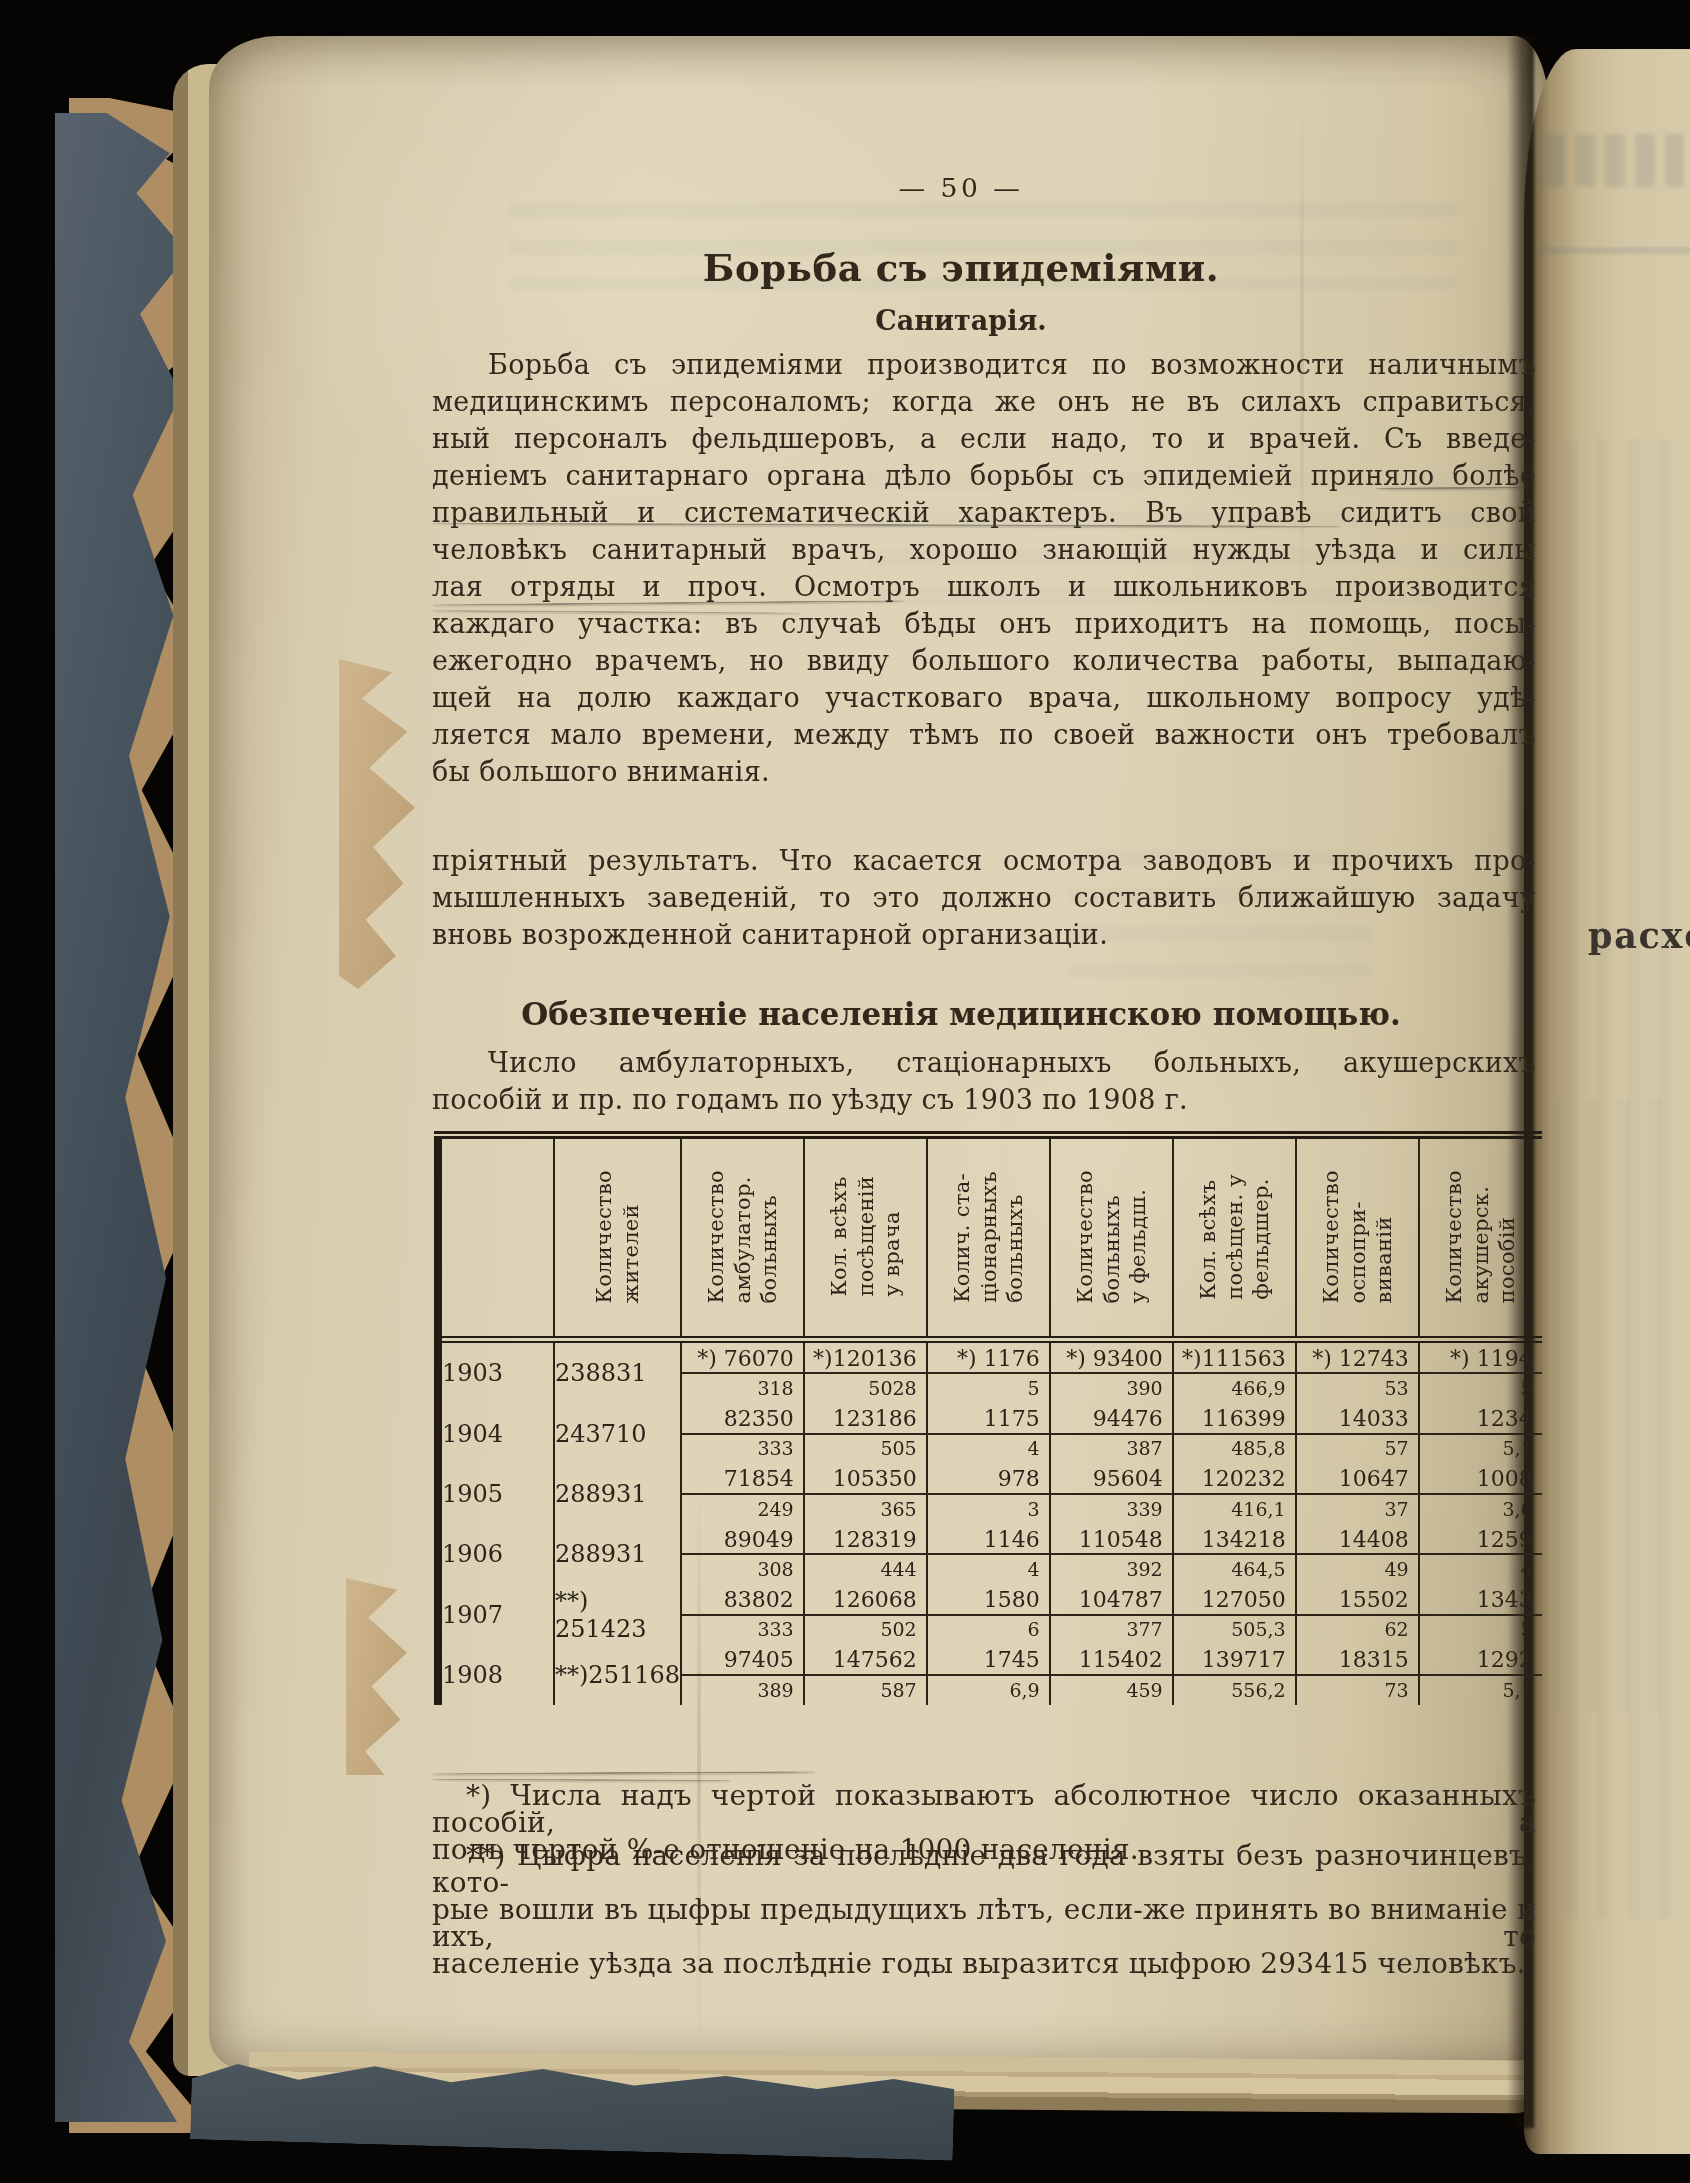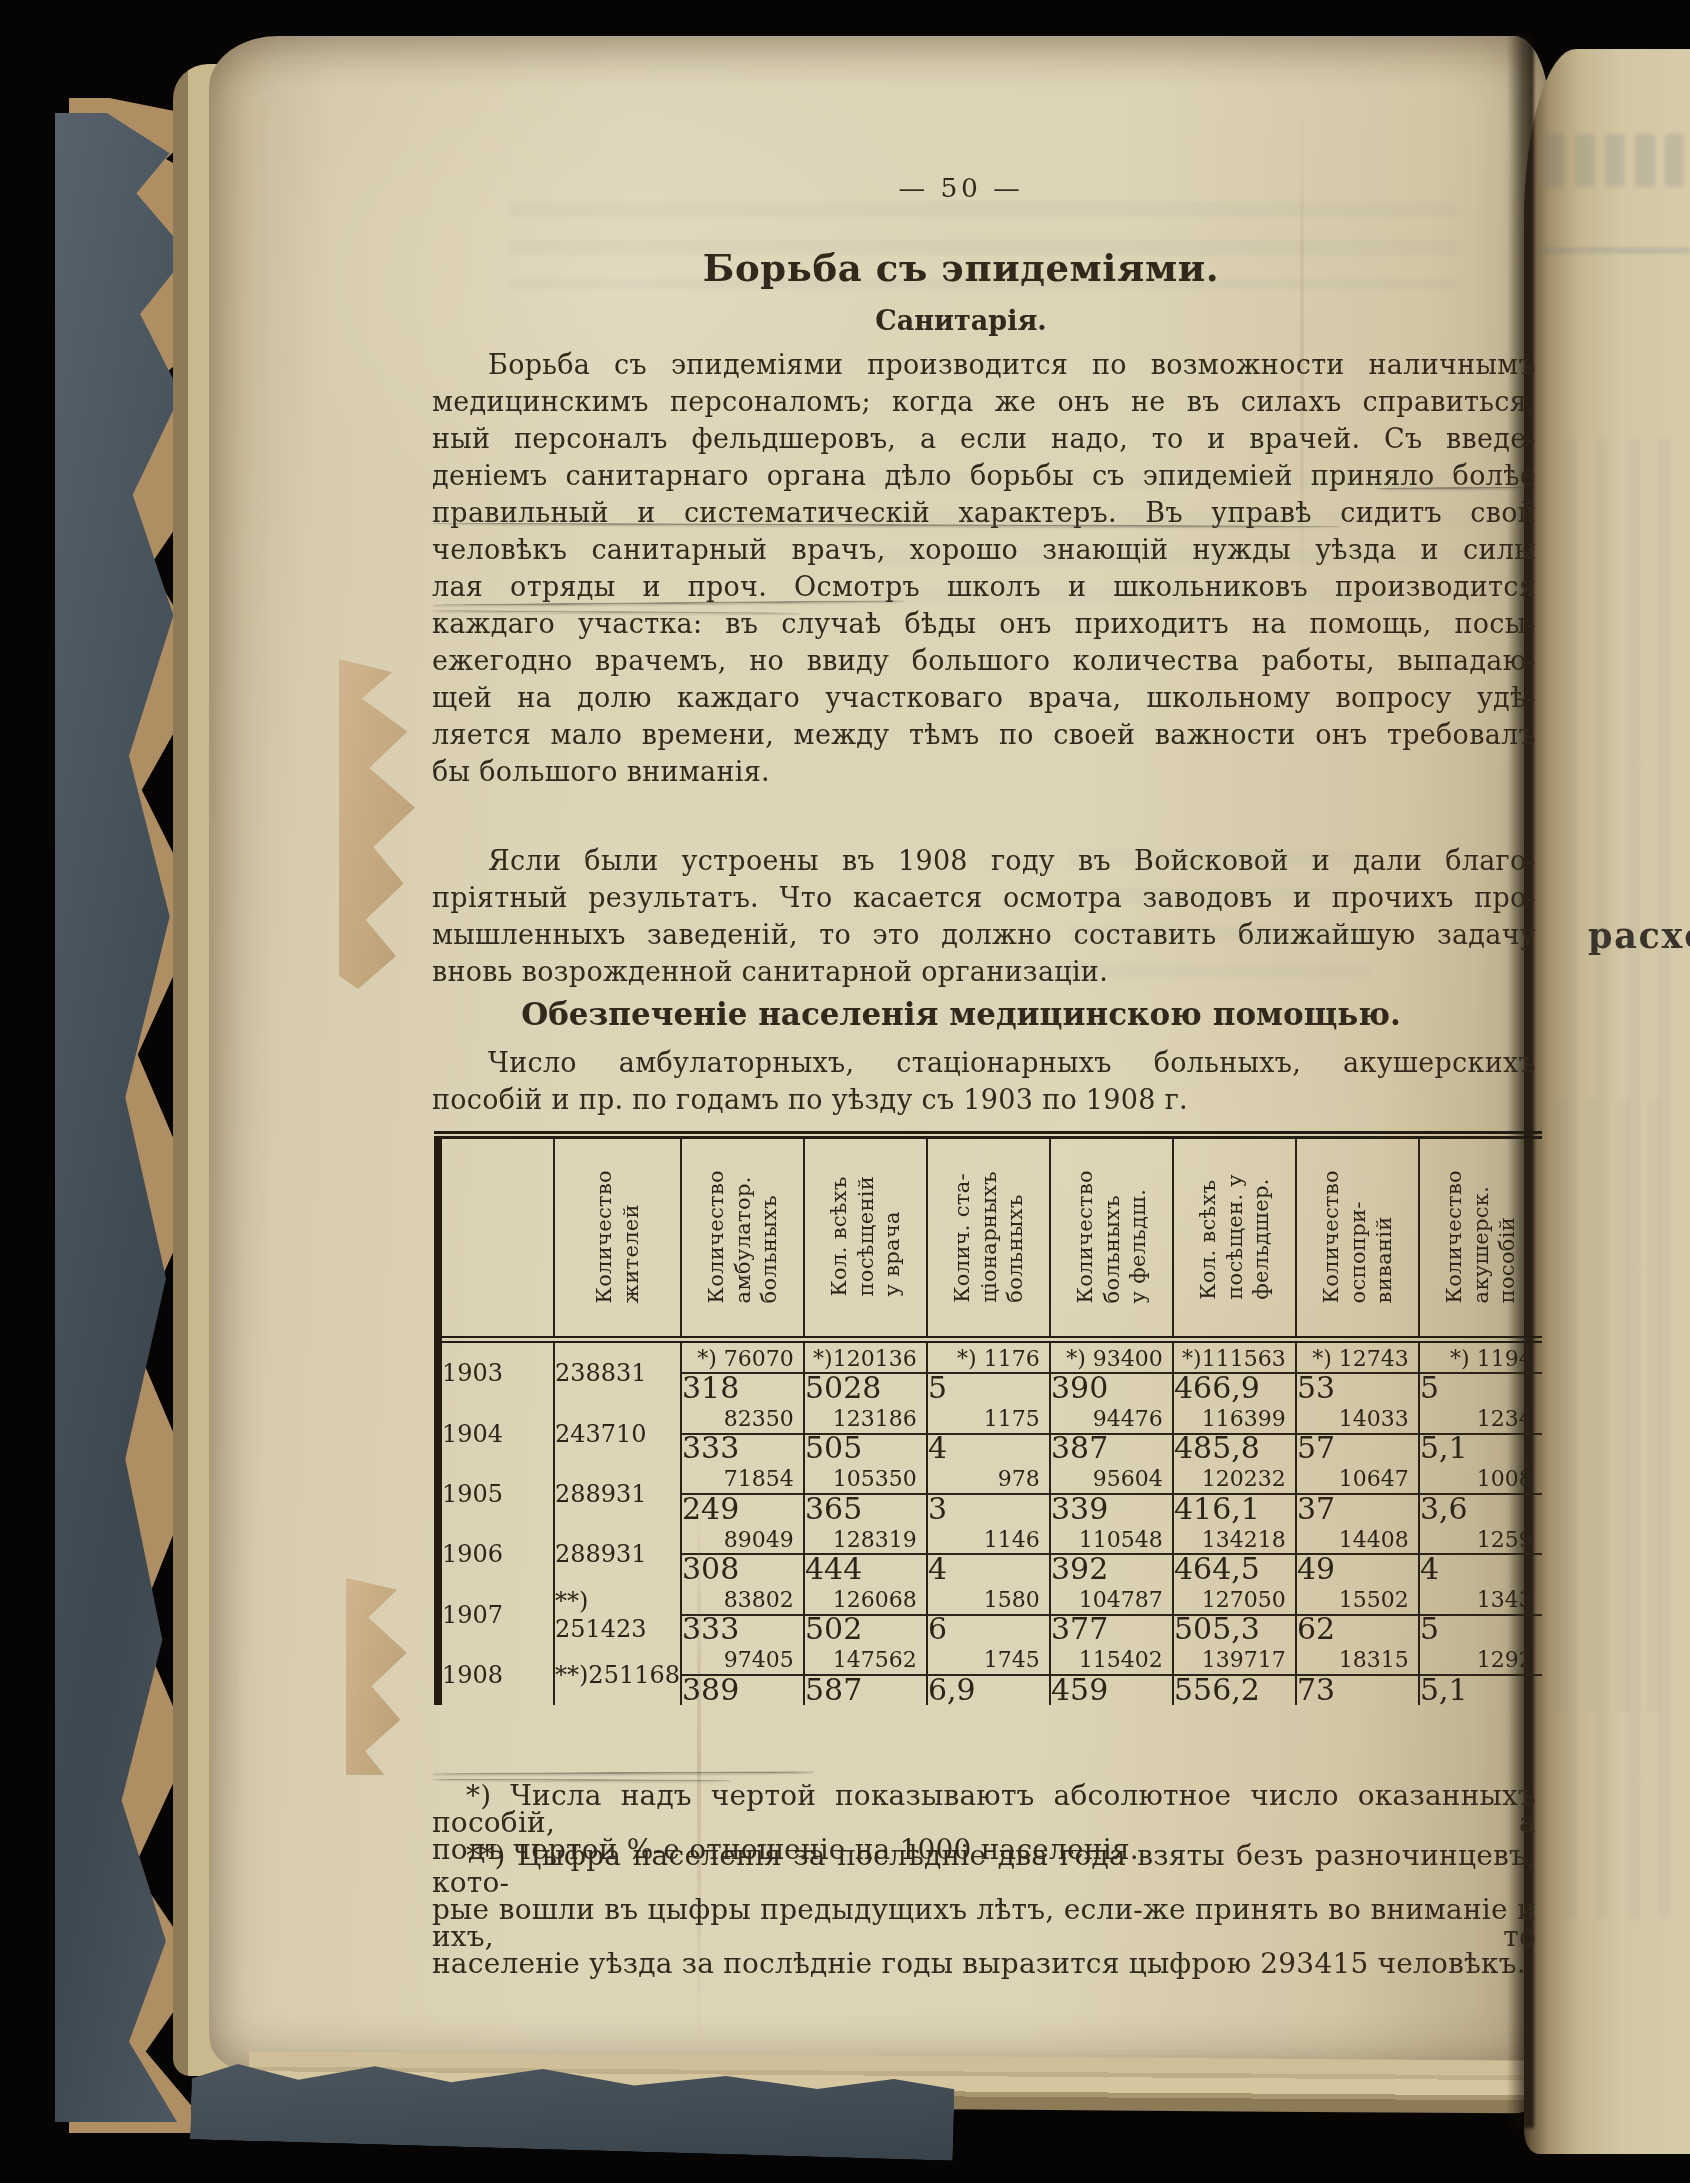--- a/index.html
+++ b/index.html
@@ -94,21 +94,21 @@
   table.stats col.c-year{width:116px;} table.stats col.c-pop{width:126px;} table.stats col.c-data{width:123px;}
   table.stats th{height:197px;vertical-align:middle;text-align:center;border-left:2.3px solid #2a2217;
     border-bottom:7px double #241c12;font-weight:normal;padding:0;}
   table.stats th:first-child{border-left:none;}
   .vtext{display:inline-block;writing-mode:vertical-rl;transform:rotate(180deg);white-space:pre-line;
     font-size:21px;line-height:26.6px;max-height:188px;text-align:left;letter-spacing:0.3px;}
   table.stats td{border-left:2.3px solid #2a2217;padding:0;vertical-align:middle;}
   table.stats td:first-child{border-left:none;}
   td.ycell,td.pcell{font-size:24px;}
   td.dcell .num{font-size:22px;line-height:24px;text-align:right;padding:3.5px 9.3px 1.7px 0;}
-  td.dcell .den{font-size:30px;line-height:24px;text-align:left;padding:1.7px 9.3px 3.5px 0;border-top:2.3px solid #2c2418;}
+  td.dcell .den{font-size:19px;line-height:24px;text-align:right;padding:1.7px 9.3px 3.5px 0;border-top:2.3px solid #2c2418;}
 </style>
 </head>
 <body>
 
 <div id="photo">
 
   <div class="cover-fringe"></div>
   <div class="cover"></div>
   <div class="page-edges"></div>
 
@@ -145,21 +145,20 @@
     <div class="body-line jl">человѣкъ санитарный врачъ, хорошо знающій нужды уѣзда и силы</div>
     <div class="body-line jl">лая отряды и проч. Осмотръ школъ и школьниковъ производится</div>
     <div class="body-line jl">каждаго участка: въ случаѣ бѣды онъ приходитъ на помощь, посы-</div>
     <div class="body-line jl">ежегодно врачемъ, но ввиду большого количества работы, выпадаю-</div>
     <div class="body-line jl">щей на долю каждаго участковаго врача, школьному вопросу удѣ-</div>
     <div class="body-line jl">ляется мало времени, между тѣмъ по своей важности онъ требовалъ</div>
     <div class="body-line jl last">бы большого вниманія.</div>
   </div>
 
   <div class="txt p2">
-    <div class="body-line jl ind">Ясли были устроены въ 1908 году въ Войсковой и дали благо-</div>
     <div class="body-line jl">пріятный результатъ. Что касается осмотра заводовъ и прочихъ про-</div>
     <div class="body-line jl">мышленныхъ заведеній, то это должно составить ближайшую задачу</div>
     <div class="body-line jl last">вновь возрожденной санитарной организаціи.</div>
   </div>
 
   <div class="center-col heading">Обезпеченіе населенія медицинскою помощью.</div>
 
   <div class="txt p3">
     <div class="body-line jl ind">Число амбулаторныхъ, стаціонарныхъ больныхъ, акушерскихъ</div>
     <div class="body-line jl last">пособій и пр. по годамъ по уѣзду съ 1903 по 1908 г.</div>

